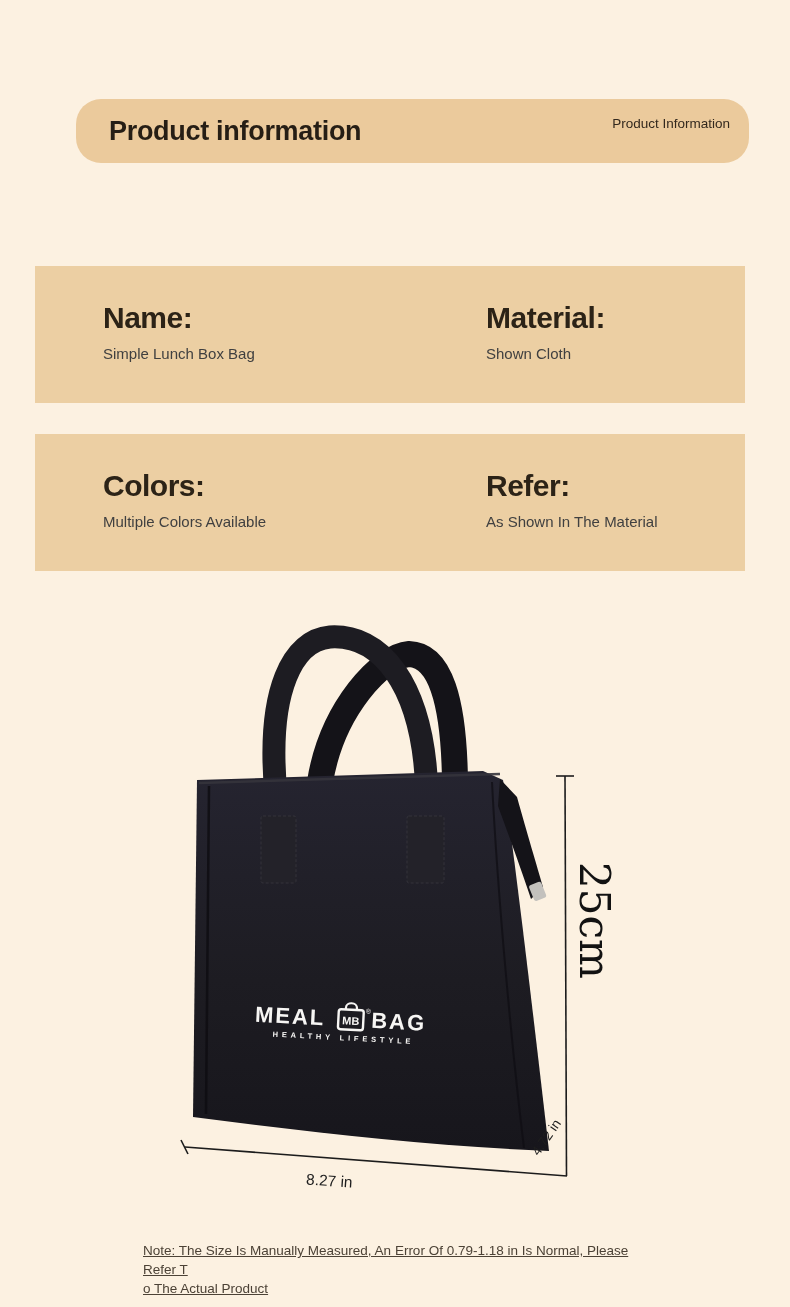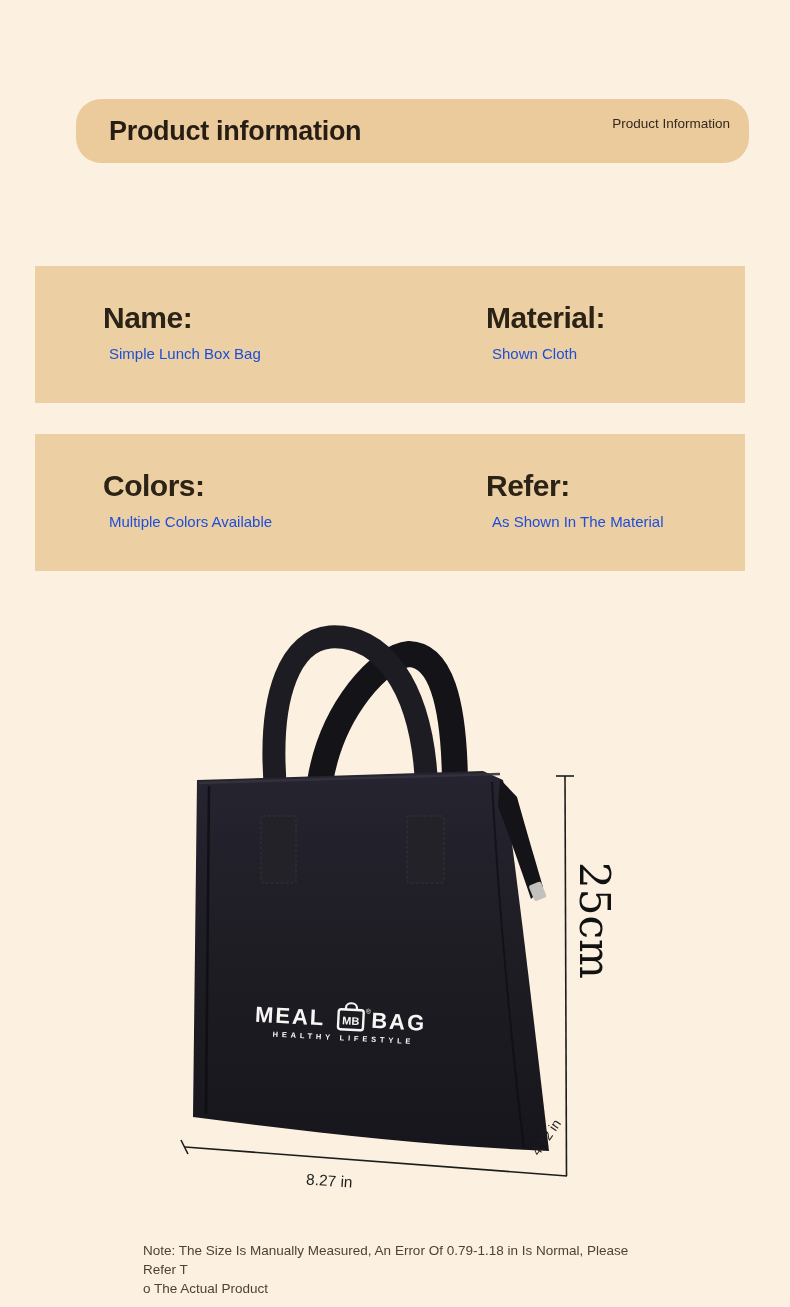--- a/index.html
+++ b/index.html
@@ -30,28 +30,28 @@
   .card.card-2{top:434px;}
   .spec{position:absolute;top:0;height:100%;}
   .spec.left{left:68px;}
   .spec.right{left:451px;}
   .spec-label{
     position:absolute;top:27px;left:0;white-space:nowrap;
     font-size:30px;font-weight:bold;color:#2c2317;letter-spacing:-0.5px;margin-top:8px;
   }
   .spec-value{
     position:absolute;top:79px;left:0;white-space:nowrap;
-    font-size:15px;color:#1d4ed8;margin-left:6px;
+    font-size:15px;color:#404040;
   }
   
   .photo{position:absolute;left:120px;top:600px;width:500px;height:640px;}
   
   .note{
     position:absolute;left:143px;top:1241px;width:520px;
-    font-size:13.5px;line-height:19px;color:#4c4236;
+    font-size:13.5px;line-height:19px;color:#4c4236;text-decoration:underline;
   }
 </style>
 </head>
 <body>
 
 <div class="stage">
 
   <div class="banner">
     <div class="banner-title">Product information</div>
     <div class="banner-sub">Product Information</div>

